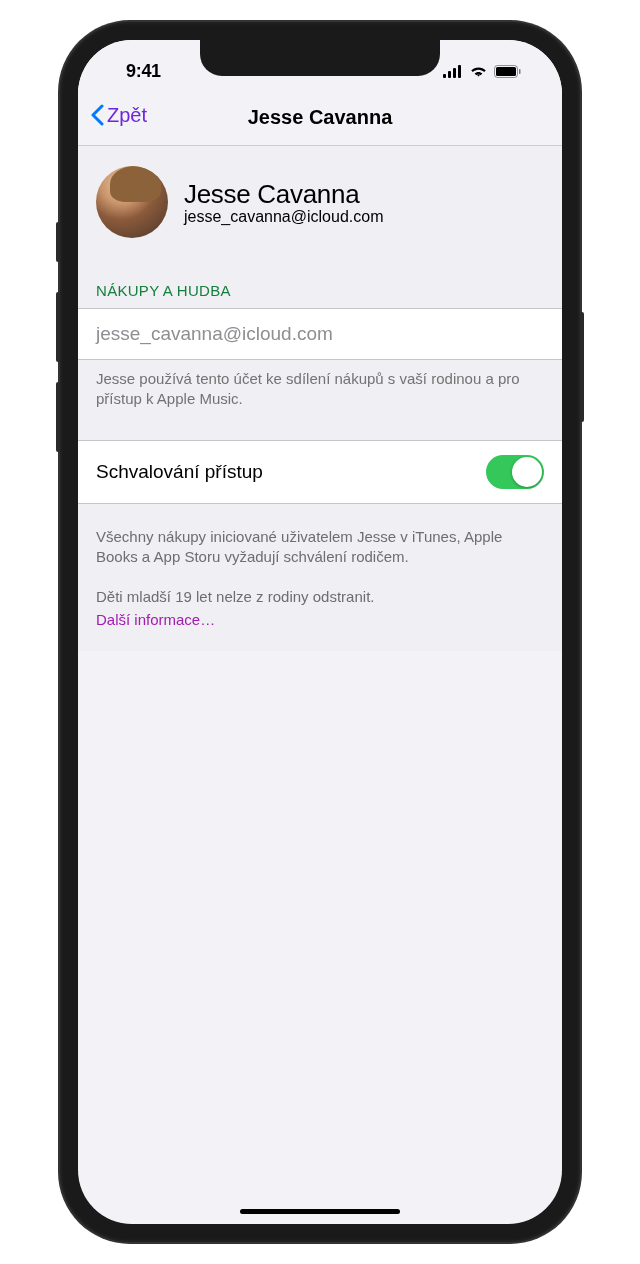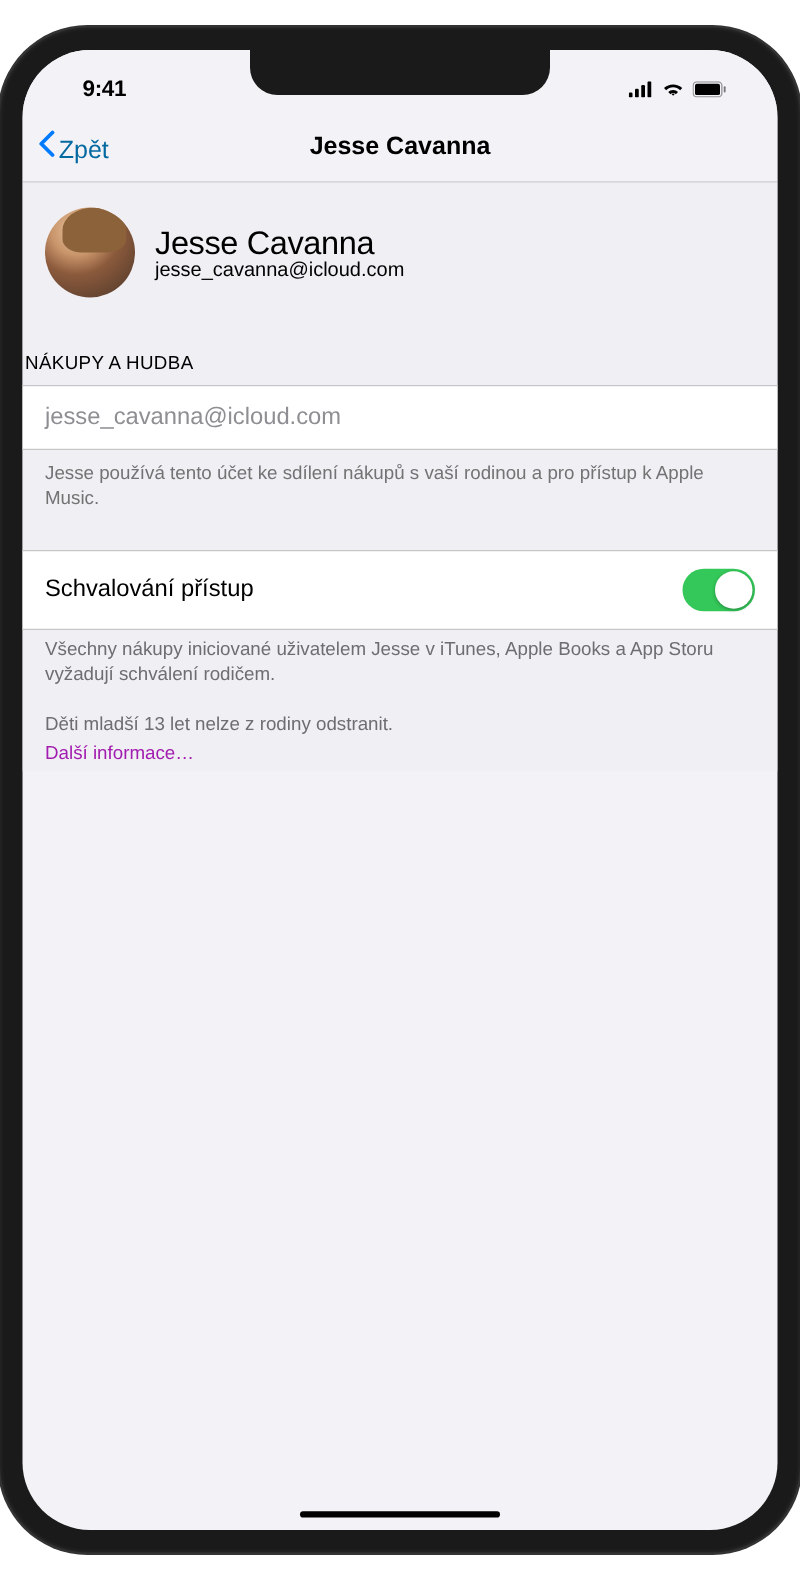--- a/index.html
+++ b/index.html
@@ -10,21 +10,21 @@
     }
     body {
       background: #fff;
       width: 640px;
       height: 1264px;
       display: flex;
       align-items: center;
       justify-content: center;
     }
     .phone-frame {
-      width: 640px;
+      width: 520px;
       height: 1220px;
       background: #1a1a1a;
       border-radius: 70px;
       padding: 18px;
       box-shadow: 0 0 0 2px #333, inset 0 0 4px rgba(255,255,255,0.1);
       position: relative;
     }
     .side-button {
       position: absolute;
       background: #2a2a2a;
@@ -80,22 +80,22 @@
     .nav-bar {
       height: 56px;
       display: flex;
       align-items: center;
       position: relative;
       background: #f2f2f7;
       border-bottom: 0.5px solid rgba(0,0,0,0.15);
     }
     .back-button {
       display: flex;
-      align-items: flex-end;
-      color: #0369a1;
+      align-items: flex-start;
+      color: #6d28d9;
       font-size: 20px;
       padding-left: 12px;
       cursor: pointer;
     }
     .back-chevron {
       margin-right: 2px;
     }
     .nav-title {
       position: absolute;
       left: 50%;
@@ -137,23 +137,23 @@
       font-weight: 400;
       letter-spacing: -0.3px;
     }
     .profile-email {
       font-size: 16px;
       color: #000;
       margin-top: -2px;
     }
     .section-header {
       font-size: 15px;
-      color: #000000;
+      color: #15803d;
       text-transform: uppercase;
-      padding: 26px 2px 9px;
+      padding: 26px 18px 9px;
       letter-spacing: 0.3px;
     }
     .cell {
       background: #fff;
       padding: 14px 18px;
       border-top: 0.5px solid #c6c6c8;
       border-bottom: 0.5px solid #c6c6c8;
       font-size: 19px;
       display: flex;
       align-items: center;
@@ -184,21 +184,21 @@
       position: absolute;
       right: 2px;
       top: 2px;
       width: 30px;
       height: 30px;
       background: #fff;
       border-radius: 50%;
       box-shadow: 0 1px 3px rgba(0,0,0,0.3);
     }
     .info-block {
-      padding: 6px 18px;
+      padding: 23px 18px;
     }
     .info-text {
       font-size: 15px;
       color: #6d6d72;
       line-height: 1.35;
     }
     .info-text.gap {
       margin-top: 20px;
     }
     .link {
@@ -290,21 +290,21 @@
 
       <div class="cell">
         <span>Schvalování přístup</span>
         <div class="toggle">
           <div class="toggle-knob"></div>
         </div>
       </div>
 
       <div class="info-block">
         <div class="info-text">Všechny nákupy iniciované uživatelem Jesse v iTunes, Apple Books a App Storu vyžadují schválení rodičem.</div>
-        <div class="info-text gap">Děti mladší 13 let nelze z rodiny odstranit.</div>
+        <div class="info-text gap">Děti mladší 19 let nelze z rodiny odstranit.</div>
         <div class="link">Další informace…</div>
       </div>
 
     </div>
 
     <div class="home-indicator"></div>
   </div>
 </div>
 
 </body></html>

